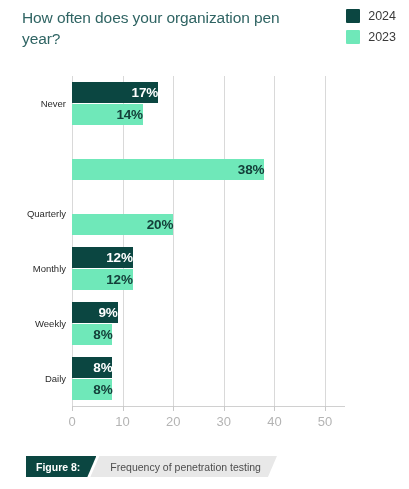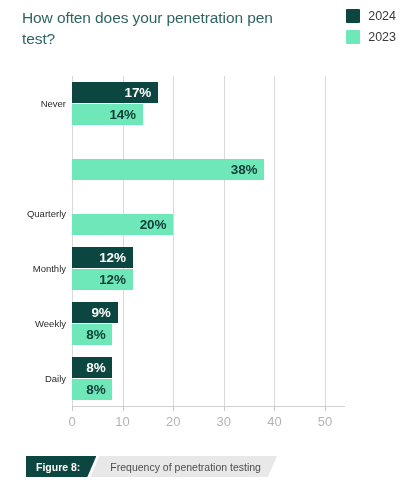--- a/index.html
+++ b/index.html
@@ -124,21 +124,20 @@
     white-space: nowrap;
   }
 
   .bar {
     position: absolute;
     height: 21px;
     display: flex;
     align-items: center;
     justify-content: flex-end;
     box-sizing: border-box;
-    padding-right: 7px;
   }
   .bar-2024 { background: #0b4641; }
   .bar-2023 { background: #6fe8b9; }
   .bar-value {
     font-size: 13.5px;
     font-weight: bold;
     letter-spacing: -0.2px;
     white-space: nowrap;
   }
   .bar-2024 .bar-value { color: #ffffff; }
@@ -174,21 +173,21 @@
     padding: 0 16px 0 12px;
     margin-left: -6px;
     clip-path: polygon(9px 0, 100% 0, calc(100% - 9px) 100%, 0 100%);
     padding-left: 20px;
   }
 </style>
 </head>
 <body>
 
 <div class="header">
-  <div class="chart-title">How often does your penetration pen test?</div>
+  <div class="chart-title">How often does your organization pen year?</div>
 
   <div class="legend" id="legend">
       <div class="legend-row">
         <span class="legend-swatch" style="background: rgb(11, 70, 65);"></span>
         <span class="legend-label">2024</span>
       </div>
       <div class="legend-row">
         <span class="legend-swatch" style="background: rgb(111, 232, 185);"></span>
         <span class="legend-label">2023</span>
       </div>

